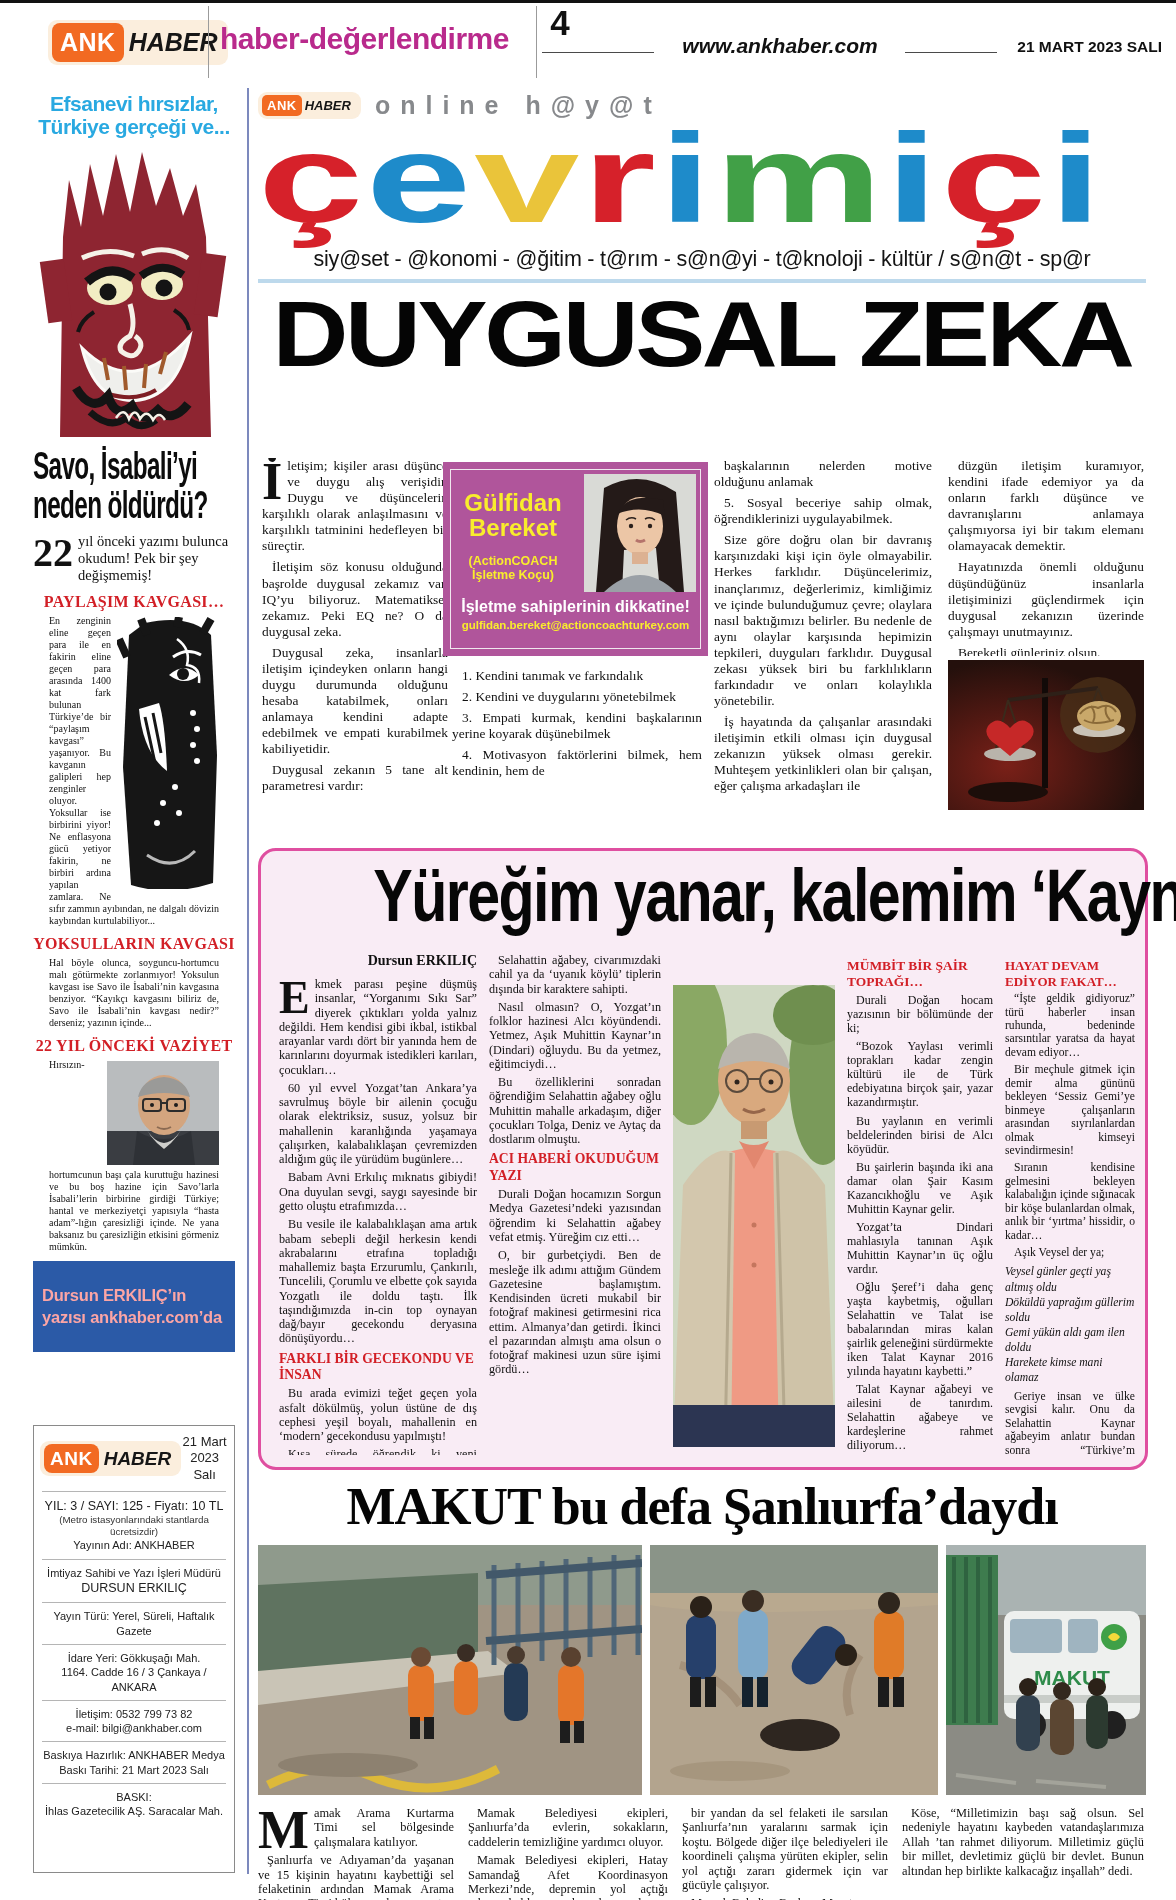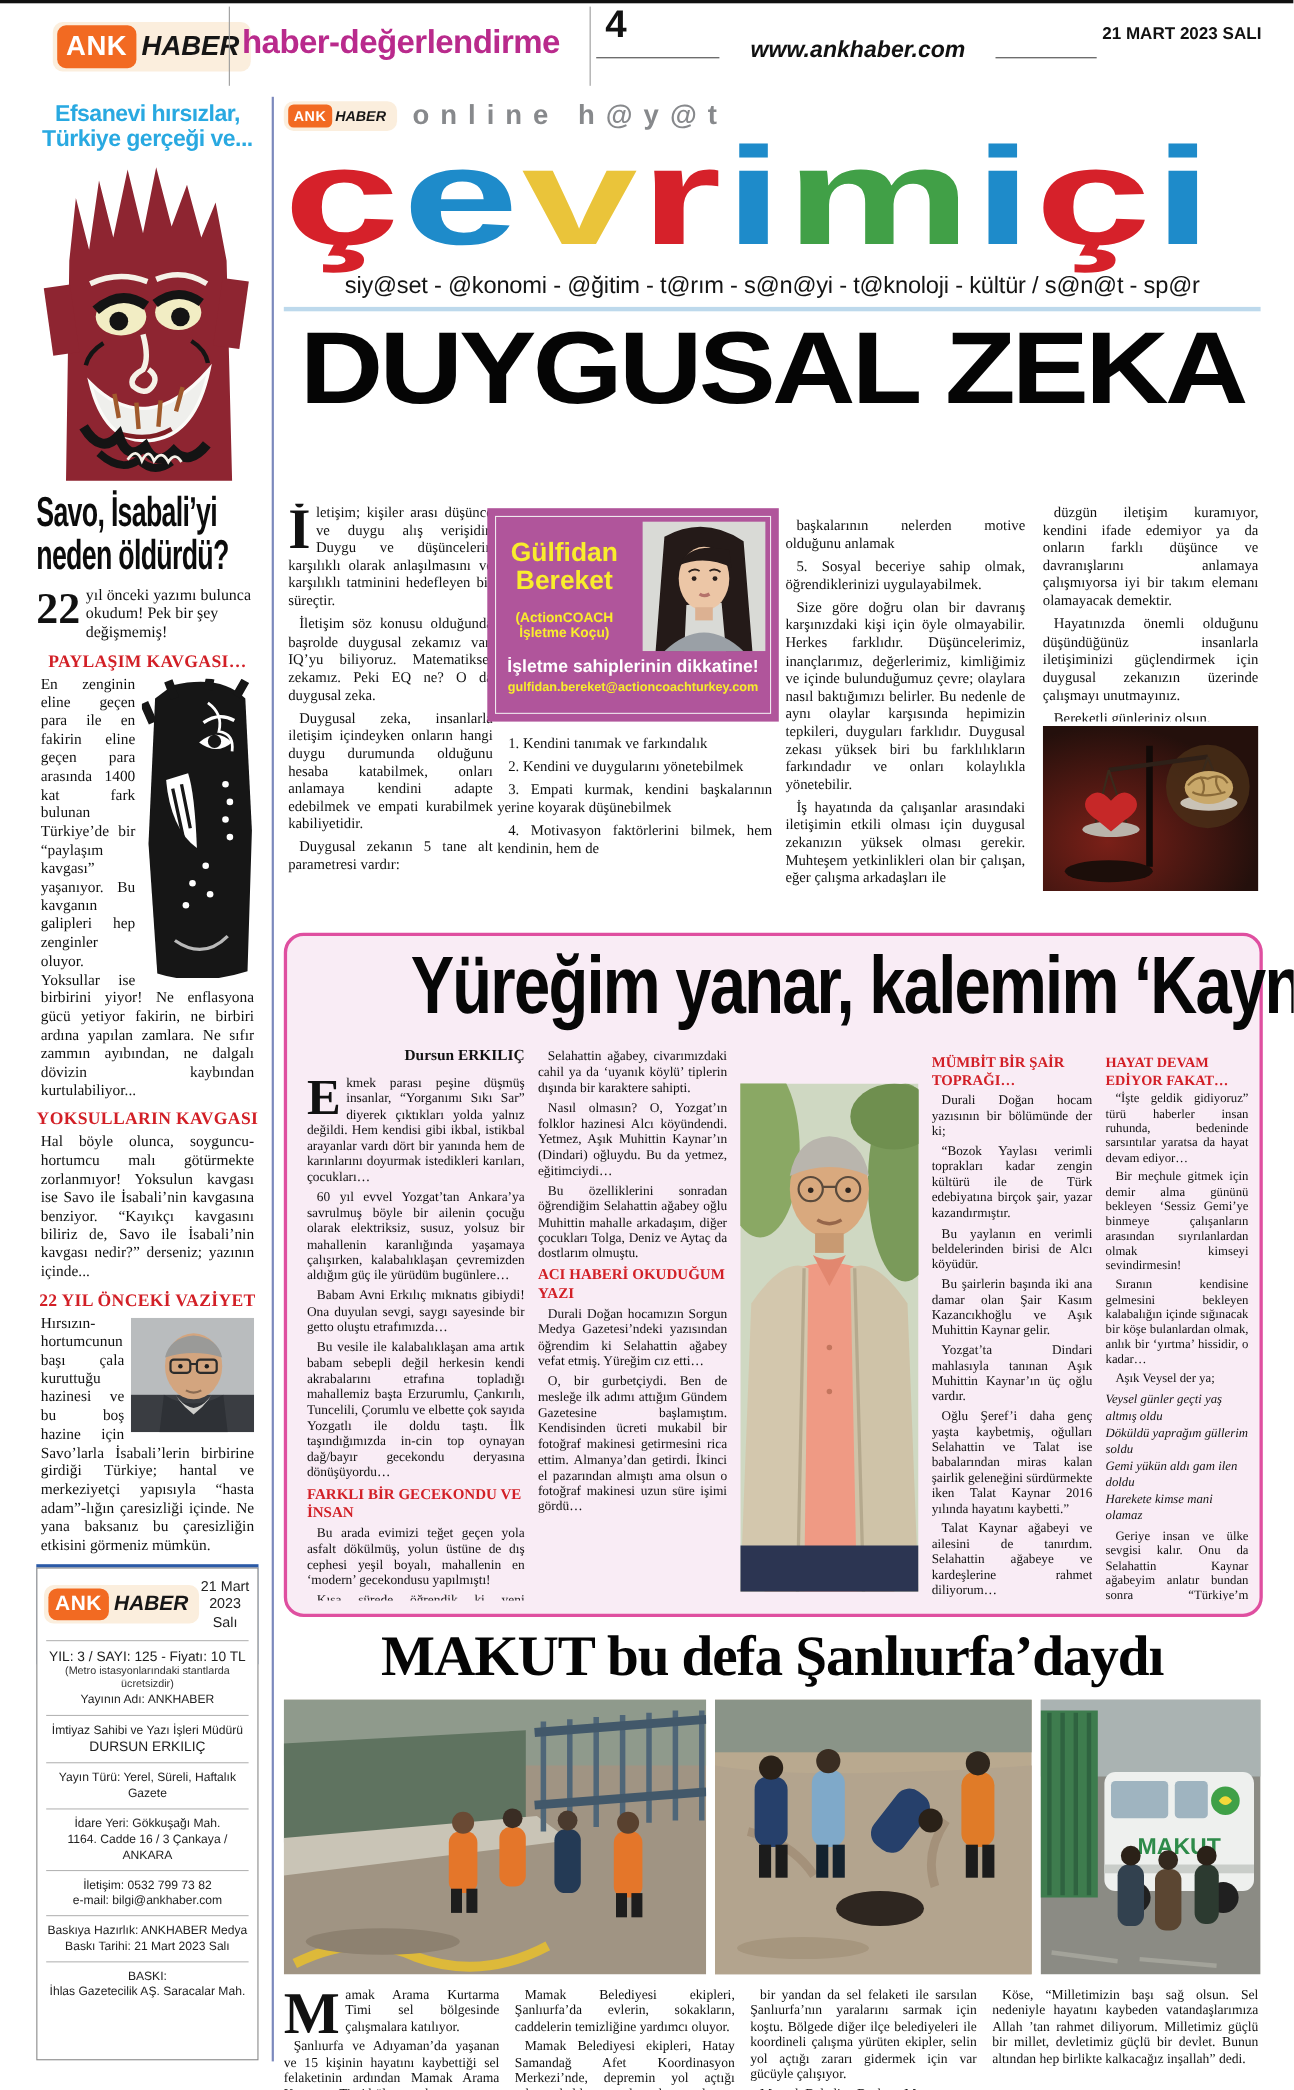--- a/index.html
+++ b/index.html
@@ -16,34 +16,34 @@
   .logo.sm .ank{font-size:13px;padding:4px 5px;border-radius:5px;}
   .logo.sm .haber{font-size:13px;margin-left:3px;}
   .logo.md .ank{font-size:19px;padding:5px 6px;}
   .logo.md .haber{font-size:19px;}
   #hdr-section{left:220px;top:24px;font:800 30px/1 "Liberation Sans",sans-serif;color:#b92a8c;letter-spacing:-0.5px;}
   .hdr-v{width:1px;height:72px;background:#9b9b9b;top:6px;}
   #hdr-num{left:540px;top:2px;width:40px;text-align:center;font:800 35px/1.2 "Liberation Sans",sans-serif;}
   .hdr-line{height:1px;background:#4a4a4a;top:52px;}
   #hdr-site{left:660px;top:34px;width:240px;text-align:center;
             font:700 italic 21px/1.1 "Liberation Sans",sans-serif;}
-  #hdr-date{left:1002px;top:22px;width:160px;font:800 15.5px/1.1 "Liberation Sans",sans-serif;}
+  #hdr-date{left:1002px;top:38px;width:160px;text-align:right;font:800 15.5px/1.1 "Liberation Sans",sans-serif;}
 
   
   #divider-v{left:247px;top:88px;width:2px;height:1786px;background:#7c89bd;}
   #teaser{left:33px;top:92px;width:202px;text-align:center;
           font:800 21px/1.1 "Liberation Sans",sans-serif;color:#29a9e1;letter-spacing:-0.5px;}
   #redface{left:38px;top:142px;width:190px;height:298px;}
   #savo-block{left:33px;top:447px;width:202px;}
   .savo-line{display:inline-block;transform:scaleX(0.64);transform-origin:left center;
              font:800 38px/1.02 "Liberation Sans",sans-serif;letter-spacing:-1px;white-space:nowrap;color:#0c0c0c;}
   #savo-intro{margin:8px 0 4px;font-size:14.5px;line-height:1.2;}
   .cap22{float:left;font:700 40px/0.8 "Liberation Serif",serif;margin:4px 5px 0 0;}
   .red-sub{color:#d21f26;font:700 16px/1.2 "Liberation Serif",serif;text-align:center;margin:7px 0 4px;letter-spacing:0.3px;}
-  .lc-p{font-size:14px;line-height:1.2;text-align:justify;margin:0 4px 6px;}
+  .lc-p{font-size:10px;line-height:1.2;text-align:justify;margin:0 16px 6px;}
   .ill-scribble{float:right;width:102px;height:272px;margin:2px 0 4px 6px;}
   .ill-photo{float:right;width:112px;height:104px;margin:2px 0 4px 6px;}
   #byline-box{background:#2b5aa7;color:#fca5a5;font:700 16.5px/1.3 "Liberation Sans",sans-serif;
               padding:24px 9px;margin-top:8px;letter-spacing:-0.2px;}
 
   
   #imprint{left:33px;top:1425px;width:202px;height:448px;border:1px solid #8a8a8a;overflow:hidden;
            font-family:"Liberation Sans",sans-serif;text-align:center;color:#222;background:#fff;box-sizing:border-box;}
   #imp-row1{display:flex;align-items:center;justify-content:space-between;padding:8px 6px 2px;}
   #imp-date{font:400 13px/1.25 "Liberation Sans",sans-serif;text-align:center;}
@@ -68,21 +68,21 @@
   #a1-headline span{display:inline-block;transform:scaleX(1.13);font:800 93px/0.95 "Liberation Sans",sans-serif;
                     letter-spacing:-3px;color:#050505;white-space:nowrap;}
   .col{overflow:hidden;font-size:13.4px;line-height:1.2;text-align:justify;}
   .col .t-p{margin:0 0 5px;text-indent:10px;}
   .col .t-drop{margin:0 0 5px;}
   .t-drop .dropcap{float:left;font:700 52px/0.8 "Liberation Serif",serif;margin:3px 5px 0 0;}
   .t-sub{color:#d21f26;font-weight:700;font-size:1.12em;line-height:1.2;margin:5px 0 3px;text-align:left;}
   .t-poem{font-style:italic;margin:5px 0;line-height:1.3;white-space:pre-line;text-align:left;}
   #a1c1{left:262px;top:458px;width:186px;height:354px;}
   #a1c2{left:452px;top:668px;width:250px;height:146px;}
-  #a1c3{left:714px;top:458px;width:218px;height:356px;margin-top:12px;}
+  #a1c3{left:714px;top:458px;width:218px;height:356px;}
   #a1c4{left:948px;top:458px;width:196px;height:198px;}
 
   
   #coach{left:443px;top:462px;width:265px;height:194px;background:#b0559b;}
   #coach-frame{position:absolute;left:7px;top:7px;right:7px;bottom:7px;border:1px solid #f0e7ee;}
   #coach-name{position:absolute;left:10px;top:28px;width:120px;text-align:center;color:#f9ed2c;
               font:800 24px/1.05 "Liberation Sans",sans-serif;}
   #coach-role{position:absolute;left:10px;top:92px;width:120px;text-align:center;color:#f9ed2c;
               font:700 12.5px/1.15 "Liberation Sans",sans-serif;}
   #coach-photo{position:absolute;right:12px;top:12px;width:112px;height:118px;}

